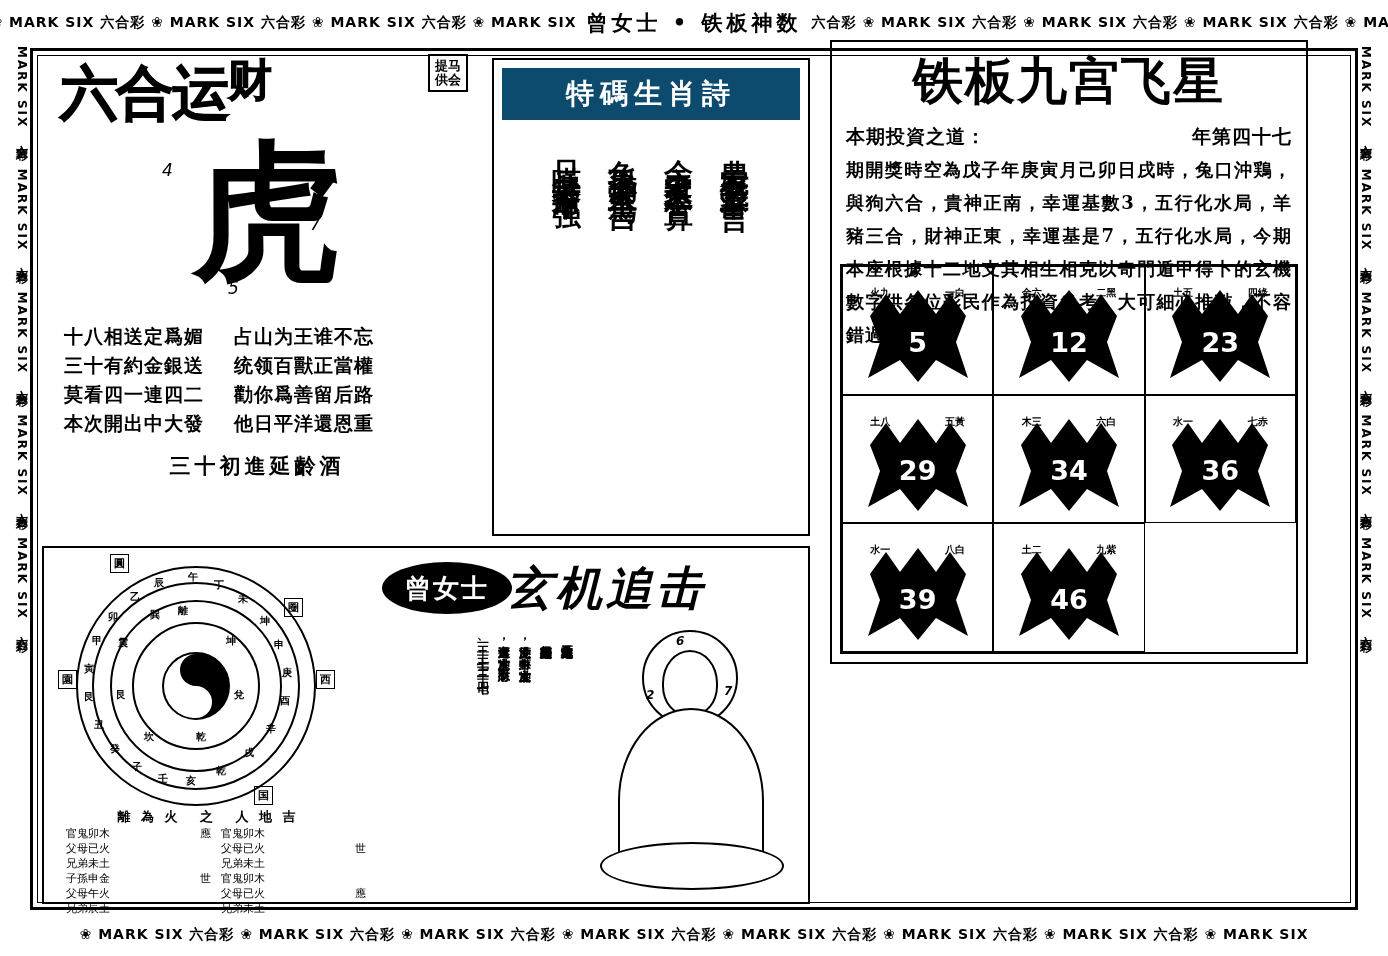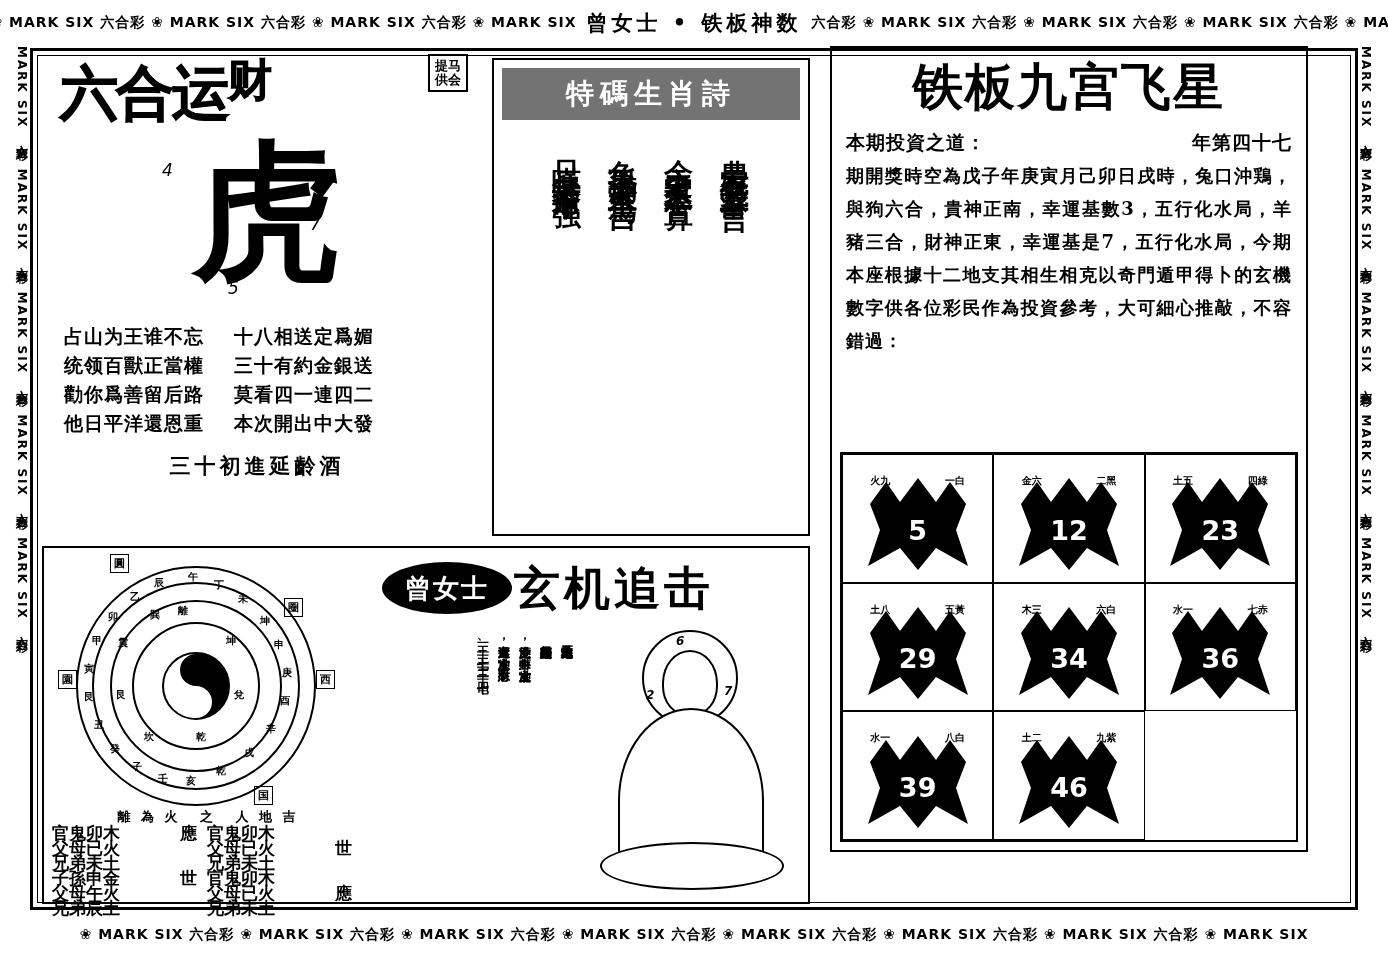--- a/index.html
+++ b/index.html
@@ -29,26 +29,26 @@
   .tiger .big{position:absolute;left:150px;top:10px;font-size:150px;font-family:"DejaVu Serif","Liberation Serif",serif;font-weight:bold;line-height:1;}
   .tiger .n1{position:absolute;left:120px;top:34px;font-size:17px;font-style:italic;}
   .tiger .n2{position:absolute;left:268px;top:88px;font-size:17px;font-style:italic;}
   .tiger .n3{position:absolute;left:186px;top:152px;font-size:17px;font-style:italic;}
   .verses{display:flex;gap:30px;margin-top:6px;margin-left:22px;}
   .verse-col div{font-size:19px;font-weight:bold;letter-spacing:1px;line-height:29px;font-family:"DejaVu Serif","Liberation Serif",serif;}
   .tl-foot{text-align:center;font-size:21px;font-weight:bold;letter-spacing:4px;margin-top:14px;font-family:"DejaVu Serif","Liberation Serif",serif;}
 
   
   .poem{position:absolute;left:492px;top:58px;width:318px;height:478px;border:2px solid #000;box-sizing:border-box;padding:8px;}
-  .poem-head{background:#737373;color:#fff;text-align:center;font-size:28px;font-weight:bold;letter-spacing:6px;padding:7px 0;font-family:"DejaVu Serif","Liberation Serif",serif;}
+  .poem-head{background:#0c4a6e;color:#fff;text-align:center;font-size:28px;font-weight:bold;letter-spacing:6px;padding:7px 0;font-family:"DejaVu Serif","Liberation Serif",serif;}
   .poem-body{display:flex;flex-direction:row-reverse;justify-content:center;gap:16px;margin-top:16px;}
   .poem-line{writing-mode:vertical-rl;text-orientation:upright;font-size:29px;font-weight:bold;line-height:40px;letter-spacing:7px;font-family:"DejaVu Serif","Liberation Serif",serif;height:360px;}
 
   
-  .right{position:absolute;left:830px;top:46px;width:478px;height:806px;border:2px solid #000;box-sizing:border-box;}
+  .right{position:absolute;left:830px;top:40px;width:478px;height:624px;border:2px solid #000;box-sizing:border-box;}
   .r-title{font-family:"DejaVu Serif","Liberation Serif",serif;font-weight:bold;font-size:50px;letter-spacing:2px;text-align:center;padding:6px 0 2px;}
   .r-body{padding:2px 14px 6px 14px;}
   .r-line{display:flex;justify-content:space-between;font-size:19px;font-weight:bold;font-family:"DejaVu Serif","Liberation Serif",serif;line-height:34px;letter-spacing:1px;}
   .r-para{font-size:18px;font-weight:bold;font-family:"DejaVu Serif","Liberation Serif",serif;line-height:33px;letter-spacing:1px;text-align:justify;}
   .grid{position:absolute;left:8px;bottom:8px;width:458px;height:390px;border:2px solid #000;box-sizing:border-box;display:grid;grid-template-columns:1fr 1fr 1fr;grid-template-rows:1fr 1fr 1fr;}
   .cell{border:1px solid #000;position:relative;display:flex;align-items:center;justify-content:center;}
   .cell .labs{position:absolute;top:20px;left:0;right:0;display:flex;justify-content:space-around;font-size:10px;font-weight:bold;}
   .cell .labs span{line-height:11px;text-align:center;}
   .star{position:relative;width:108px;height:96px;display:flex;align-items:center;justify-content:center;margin-top:16px;}
   .star svg{position:absolute;left:0;top:0;}
@@ -61,27 +61,27 @@
   .r1{left:18px;top:8px;width:236px;height:236px;}
   .r2{left:34px;top:24px;width:204px;height:204px;}
   .r3{left:52px;top:42px;width:168px;height:168px;}
   .r4{left:74px;top:64px;width:124px;height:124px;}
   .yy{position:absolute;left:104px;top:94px;width:64px;height:64px;border-radius:50%;border:2px solid #000;background:linear-gradient(90deg,#fff 50%,#000 50%);}
   .yy:before{content:"";position:absolute;left:16px;top:0;width:32px;height:32px;border-radius:50%;background:#000;}
   .yy:after{content:"";position:absolute;left:16px;top:32px;width:32px;height:32px;border-radius:50%;background:#fff;}
   .corner{position:absolute;border:1px solid #000;font-size:11px;padding:1px 3px;font-weight:bold;}
   .tick{position:absolute;font-size:10px;font-weight:bold;}
   .bagua-cap{position:absolute;left:0;top:250px;width:300px;text-align:center;font-size:13px;font-weight:bold;letter-spacing:3px;font-family:"DejaVu Serif","Liberation Serif",serif;}
-  .gua-table{position:absolute;left:8px;top:278px;width:310px;font-size:17px;font-weight:bold;line-height:15px;}
+  .gua-table{position:absolute;left:22px;top:278px;width:310px;font-size:11px;font-weight:normal;line-height:15px;}
   .gua-table .row{display:flex;}
   .gua-table .c{width:50%;display:flex;justify-content:space-between;padding-right:10px;box-sizing:border-box;}
 
   .logo-oval{position:absolute;left:338px;top:14px;width:440px;height:52px;}
   .logo-oval .ov{position:absolute;left:0;top:0;width:130px;height:52px;border-radius:50%;background:#000;color:#fff;display:flex;align-items:center;justify-content:center;font-size:26px;font-weight:bold;letter-spacing:2px;font-family:"DejaVu Serif","Liberation Serif",serif;}
-  .logo-oval .big{position:absolute;left:132px;top:-4px;font-size:46px;font-weight:bold;letter-spacing:4px;font-family:"DejaVu Serif","Liberation Serif",serif;}
+  .logo-oval .big{position:absolute;left:124px;top:-4px;font-size:46px;font-weight:bold;letter-spacing:4px;font-family:"DejaVu Serif","Liberation Serif",serif;font-style:italic;}
   .bl-cols{position:absolute;left:330px;top:88px;width:200px;height:250px;display:flex;flex-direction:row-reverse;gap:6px;}
   .bl-col{writing-mode:vertical-rl;text-orientation:upright;font-size:12px;line-height:15px;font-weight:bold;height:240px;font-family:"DejaVu Serif","Liberation Serif",serif;}
   .buddha{position:absolute;left:540px;top:80px;width:230px;height:265px;}
   .halo{position:absolute;left:58px;top:2px;width:92px;height:92px;border-radius:50%;border:2px solid #000;}
   .head{position:absolute;left:78px;top:22px;width:52px;height:62px;border-radius:50% 50% 45% 45%;border:2px solid #000;background:#fff;}
   .body{position:absolute;left:34px;top:80px;width:142px;height:150px;border:2px solid #000;border-radius:50% 50% 12px 12px / 60% 60% 12px 12px;background:#fff;}
   .lotus{position:absolute;left:16px;top:214px;width:180px;height:44px;border:2px solid #000;border-radius:50%;background:#fff;}
   .b-num{position:absolute;font-size:12px;font-weight:bold;font-style:italic;}
 
   
@@ -123,30 +123,30 @@
 
     <div class="tiger">
       <div class="big">虎</div>
       <div class="n1">4</div>
       <div class="n2">7</div>
       <div class="n3">5</div>
     </div>
 
     <div class="verses">
       <div class="verse-col">
+        <div>十八相送定爲媚</div>
+        <div>三十有約金銀送</div>
+        <div>莫看四一連四二</div>
+        <div>本次開出中大發</div>
+      </div>
+      <div class="verse-col">
         <div>占山为王谁不忘</div>
         <div>统领百獸正當權</div>
         <div>勸你爲善留后路</div>
         <div>他日平洋還恩重</div>
-      </div>
-      <div class="verse-col">
-        <div>十八相送定爲媚</div>
-        <div>三十有約金銀送</div>
-        <div>莫看四一連四二</div>
-        <div>本次開出中大發</div>
       </div>
     </div>
     <div class="tl-foot">三十初進延齡酒</div>
   </div>
 
   <div class="poem">
     <div class="poem-head">特碼生肖詩</div>
     <div class="poem-body">
       <div class="poem-line">農家有錢富不言</div>
       <div class="poem-line">余之家道不合算</div>

